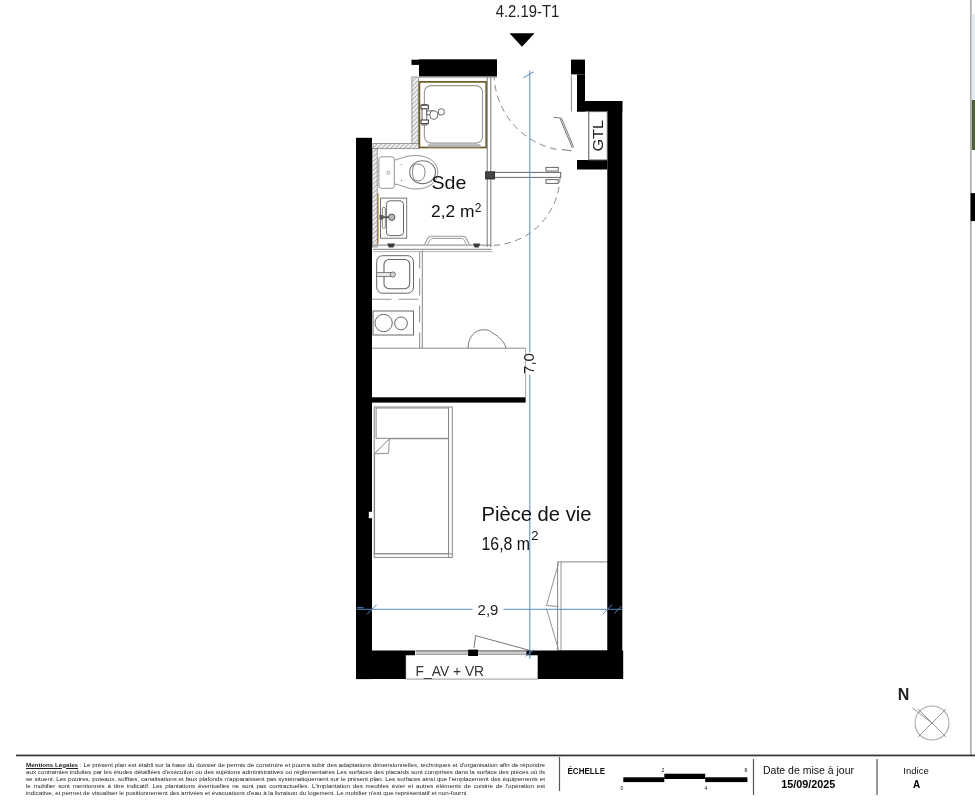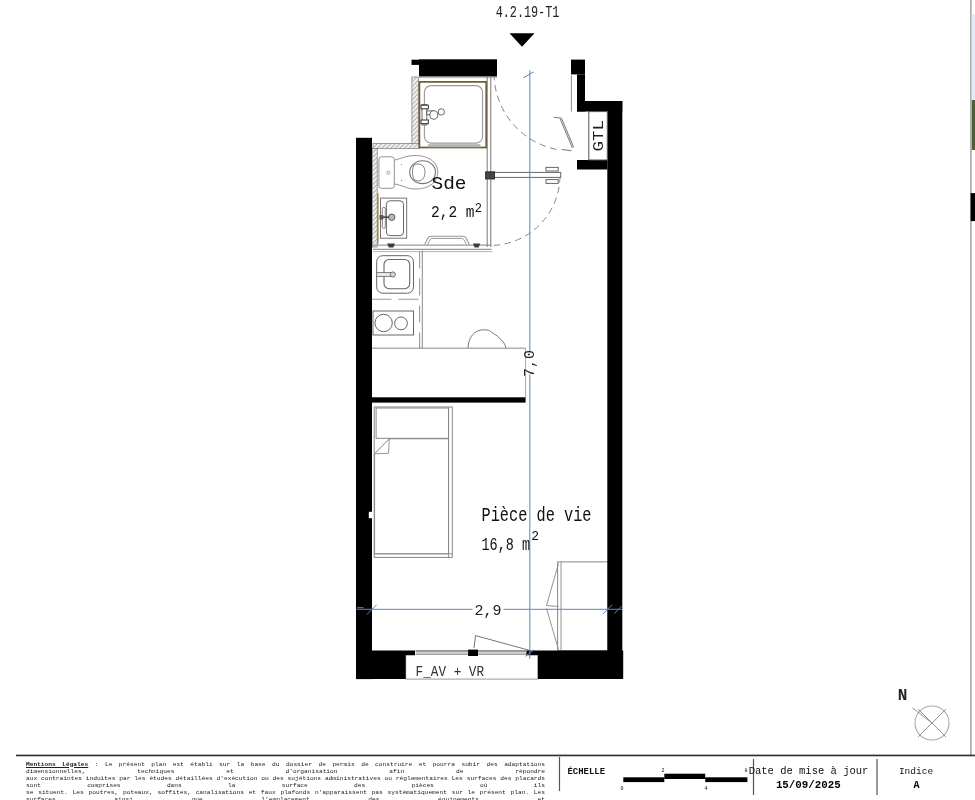--- a/index.html
+++ b/index.html
@@ -1,17 +1,17 @@
 <!DOCTYPE html>
 <html><head>
 <meta charset="utf-8">
 <style>
   html,body{margin:0;padding:0;background:#ffffff;}
   body{width:975px;height:800px;overflow:hidden;font-family:"Liberation Sans",sans-serif;}
-  #page{position:relative;width:806px;height:800px;font-family:Liberation Mono, monospace;}
+  #page{position:relative;width:806px;height:800px;}
   svg{position:absolute;left:0;top:0;}
   .legal{position:absolute;left:26px;top:760.5px;width:519px;font-size:6.2px;line-height:7.0px;color:#222;}
   .legal .jl{text-align:justify;text-align-last:justify;}
   .legal .ll{text-align:left;}
 </style>
 </head>
 <body>
 <div id="page">
 <svg width="975" height="800" viewBox="0 0 975 800" xmlns="http://www.w3.org/2000/svg">
 <defs>

